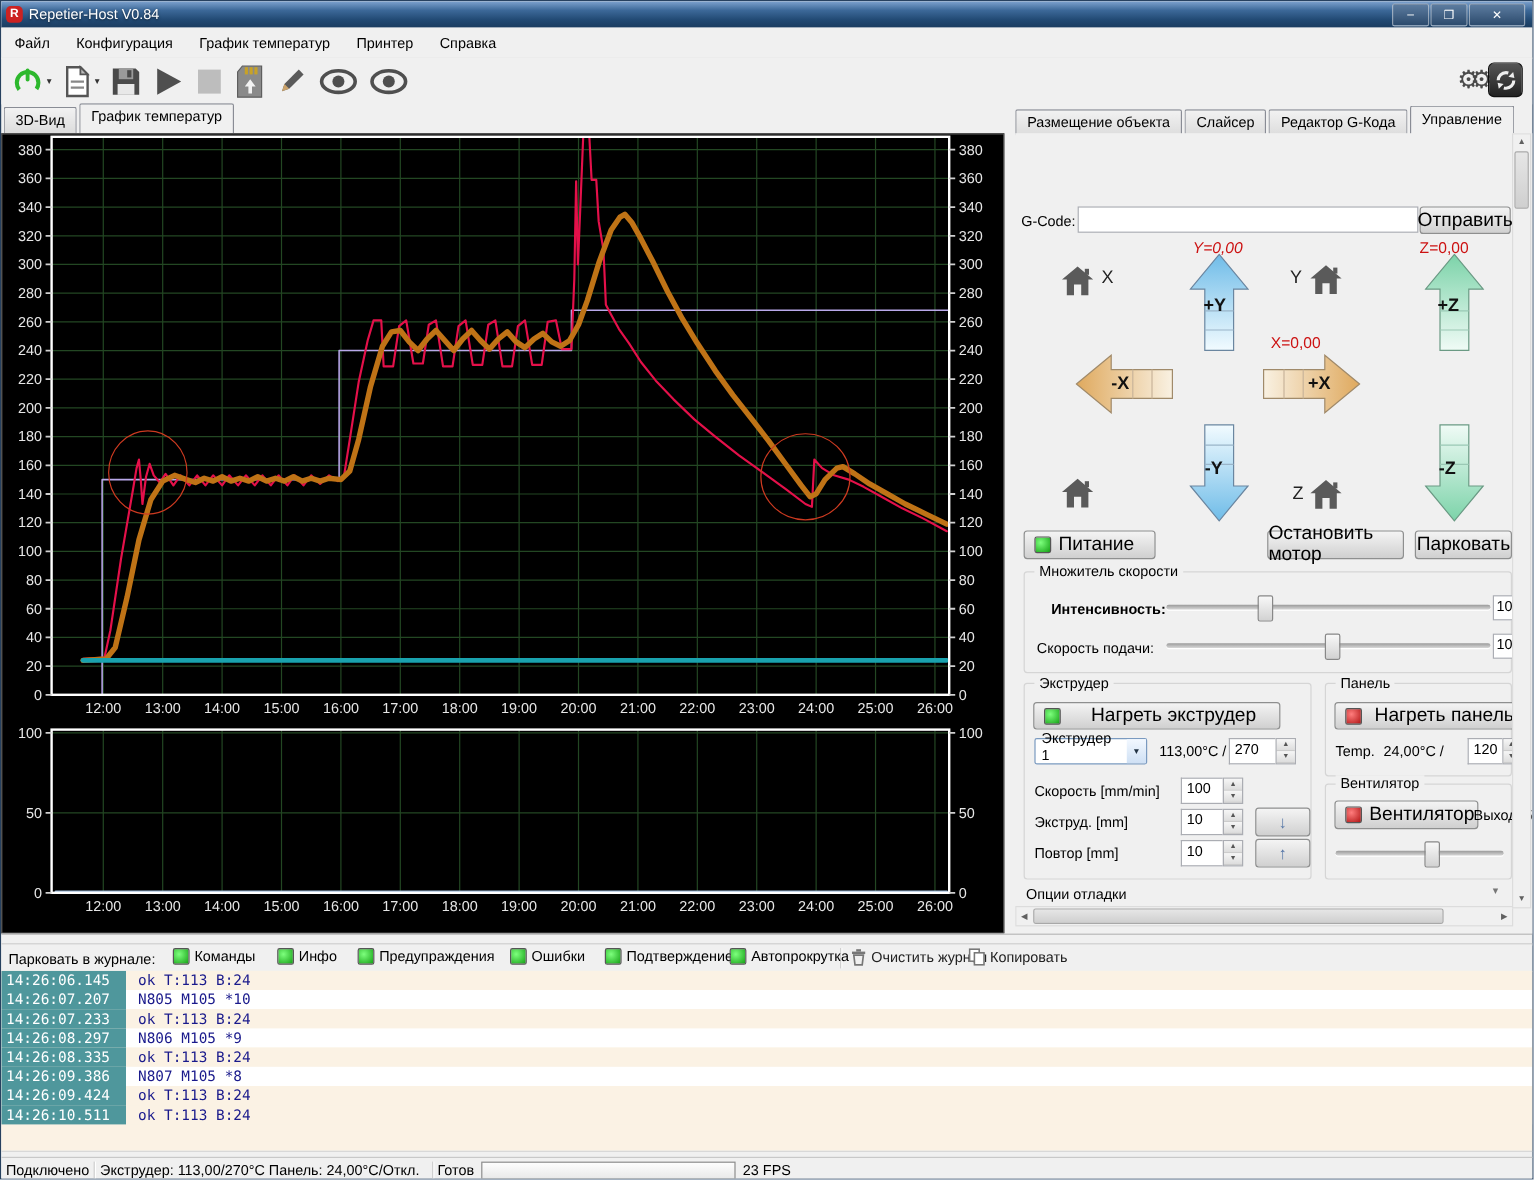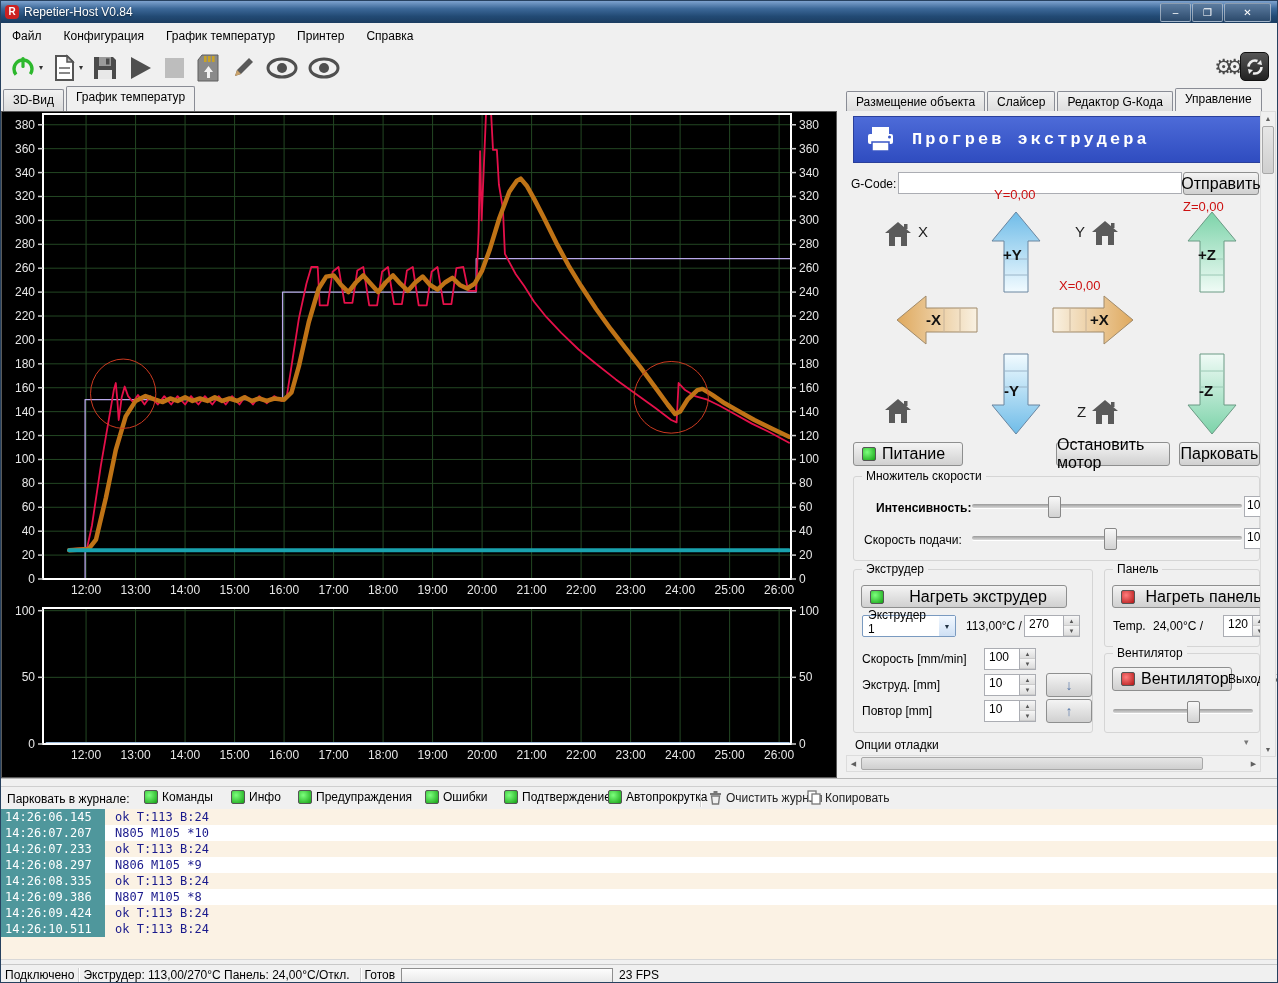--- a/index.html
+++ b/index.html
@@ -396,35 +396,26 @@
         <text x="530.6009265387161" y="648" fill="#e6e6e6" font-size="12" text-anchor="middle">21:00</text>
         <text x="580.1045665122437" y="648" fill="#e6e6e6" font-size="12" text-anchor="middle">22:00</text>
         <text x="629.6082064857711" y="648" fill="#e6e6e6" font-size="12" text-anchor="middle">23:00</text>
         <text x="679.1118464592986" y="648" fill="#e6e6e6" font-size="12" text-anchor="middle">24:00</text>
         <text x="728.6154864328261" y="648" fill="#e6e6e6" font-size="12" text-anchor="middle">25:00</text>
         <text x="778.1191264063535" y="648" fill="#e6e6e6" font-size="12" text-anchor="middle">26:00</text>
       </svg>
   </div>
 
   <div class="panel">
-    <div class="banner">
-      <svg width="34" height="30" viewBox="0 0 34 30" style="margin-left:10px;">
-          <rect x="8" y="2" width="17" height="8" fill="#fff"></rect>
-          <rect x="4" y="9" width="25" height="10" rx="2" fill="#fff"></rect>
-          <rect x="8" y="17" width="17" height="9" fill="#fff" stroke="#3a57c6" stroke-width="1.5"></rect>
-          <circle cx="25.5" cy="12" r="1.5" fill="#3a57c6"></circle>
-        </svg>
-      <span class="banner-title">Прогрев экструдера</span>
-    </div>
 
     <span style="position:absolute;left:5px;top:66px;">G-Code:</span>
     <input class="textbox" style="position: absolute; left: 52px; top: 61px; width: 276px;" value="">
     <div class="btn" style="position:absolute;left:337px;top:61px;width:74px;height:21px;">Отправить</div>
 
-    <span class="red-pos" style="left:148px;top:76px;">Y=0,00</span>
+    <span class="red-pos" style="left:148px;top:88px;font-style:italic;">Y=0,00</span>
     <span class="red-pos" style="left:337px;top:88px;">Z=0,00</span>
     <span class="red-pos" style="left:213px;top:167px;">X=0,00</span>
 
     <svg style="position:absolute;left:38px;top:110px;" width="28" height="26" viewBox="0 0 28 26">
         <polygon points="14,1 27,12 23,12 23,25 17,25 17,16 11,16 11,25 5,25 5,12 1,12" fill="#5a5a5a"></polygon>
         <rect x="20" y="3" width="3.5" height="5" fill="#5a5a5a"></rect>
       </svg>
     <span class="axis-letter" style="left:72px;top:112px;">X</span>
     <span class="axis-letter" style="left:229px;top:112px;">Y</span>
     <svg style="position:absolute;left:245px;top:109px;" width="28" height="26" viewBox="0 0 28 26">

